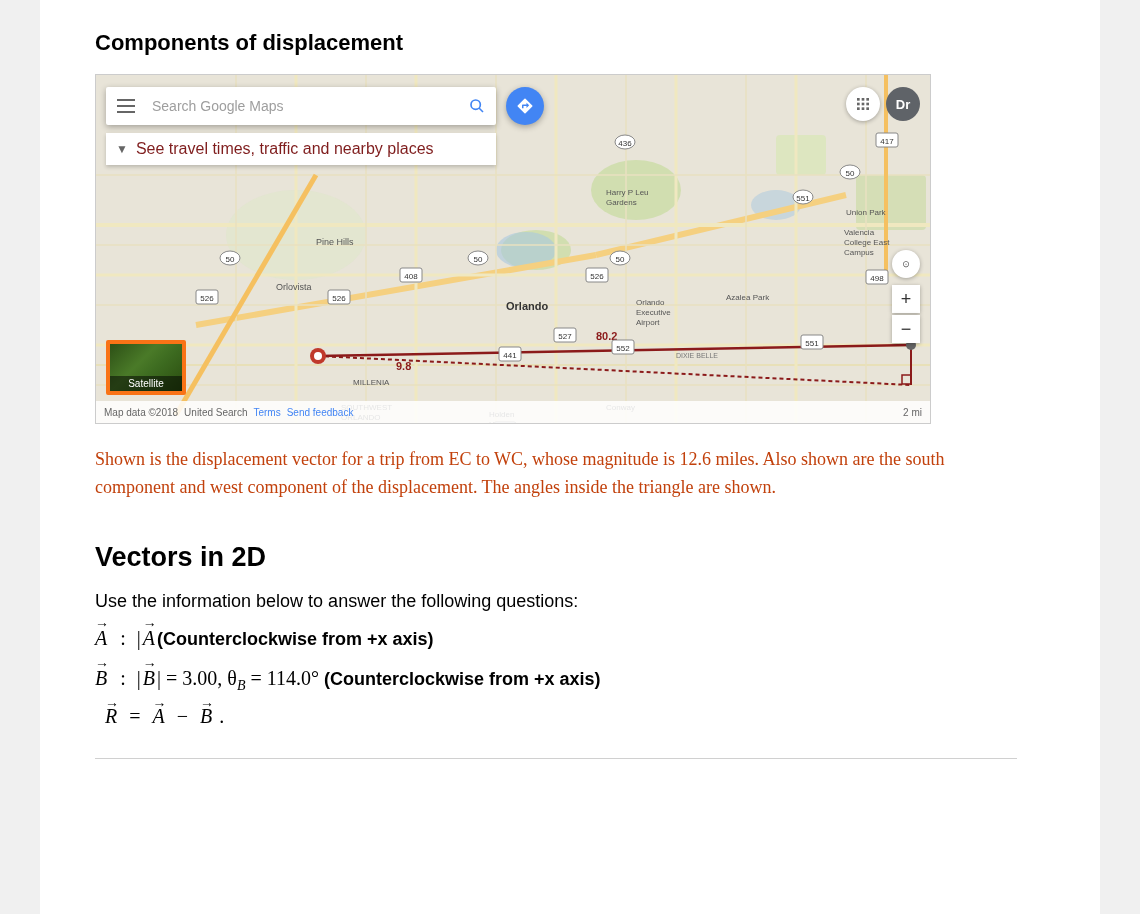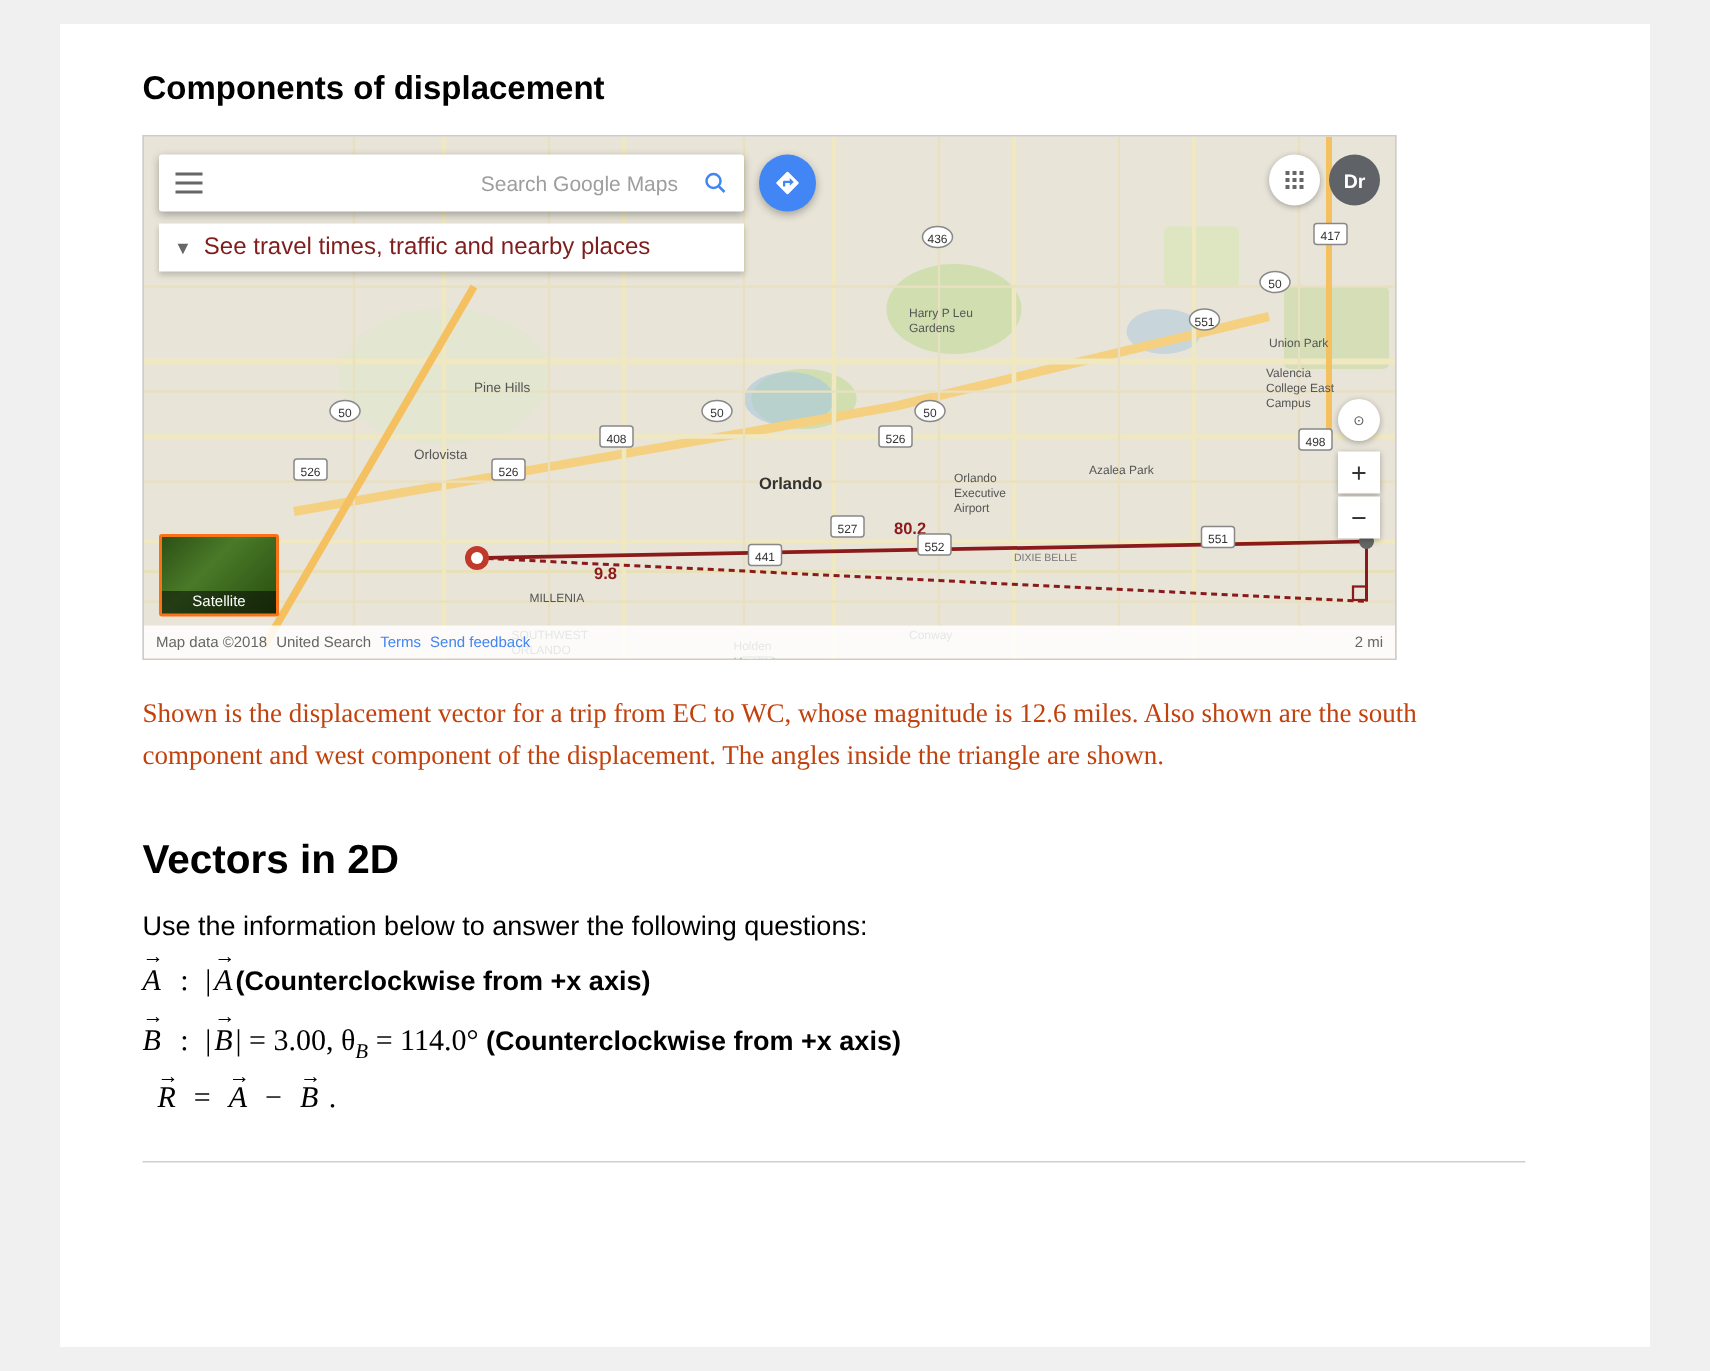--- a/index.html
+++ b/index.html
@@ -6,21 +6,21 @@
     body {
       background: #f0f0f0;
       font-family: Georgia, 'Times New Roman', serif;
       display: flex;
       justify-content: center;
       min-height: 914px;
     }
     .page-container {
       background: #ffffff;
       width: 1060px;
-      margin: 16px 40px;
+      margin: 0 40px;
       padding: 30px 83px 40px 55px;
     }
     .section-title {
       font-family: Arial, sans-serif;
       font-weight: 700;
       font-size: 22px;
       color: #000;
       margin-bottom: 18px;
     }
     .map-container {
@@ -62,21 +62,20 @@
       width: 18px;
       height: 2px;
       background: #666;
     }
     .map-search-text {
       flex: 1;
       font-family: Arial, sans-serif;
       font-size: 14px;
       color: #9e9e9e;
       padding: 0 6px;
-      text-align: right;
     }
     .map-search-icon {
       width: 38px;
       height: 38px;
       display: flex;
       align-items: center;
       justify-content: center;
       color: #4285f4;
       font-size: 16px;
     }
@@ -154,21 +153,21 @@
       background: #e8e4d8;
     }
     
     .satellite-thumb {
       position: absolute;
       bottom: 28px;
       left: 10px;
       width: 80px;
       height: 55px;
       background: #4a6741;
-      border: 2px solid #f97316;
+      border: 4px solid #f97316;
       border-radius: 2px;
       display: flex;
       align-items: flex-end;
       justify-content: center;
       overflow: hidden;
     }
     .satellite-label {
       background: rgba(0,0,0,0.5);
       color: white;
       font-family: Arial, sans-serif;

